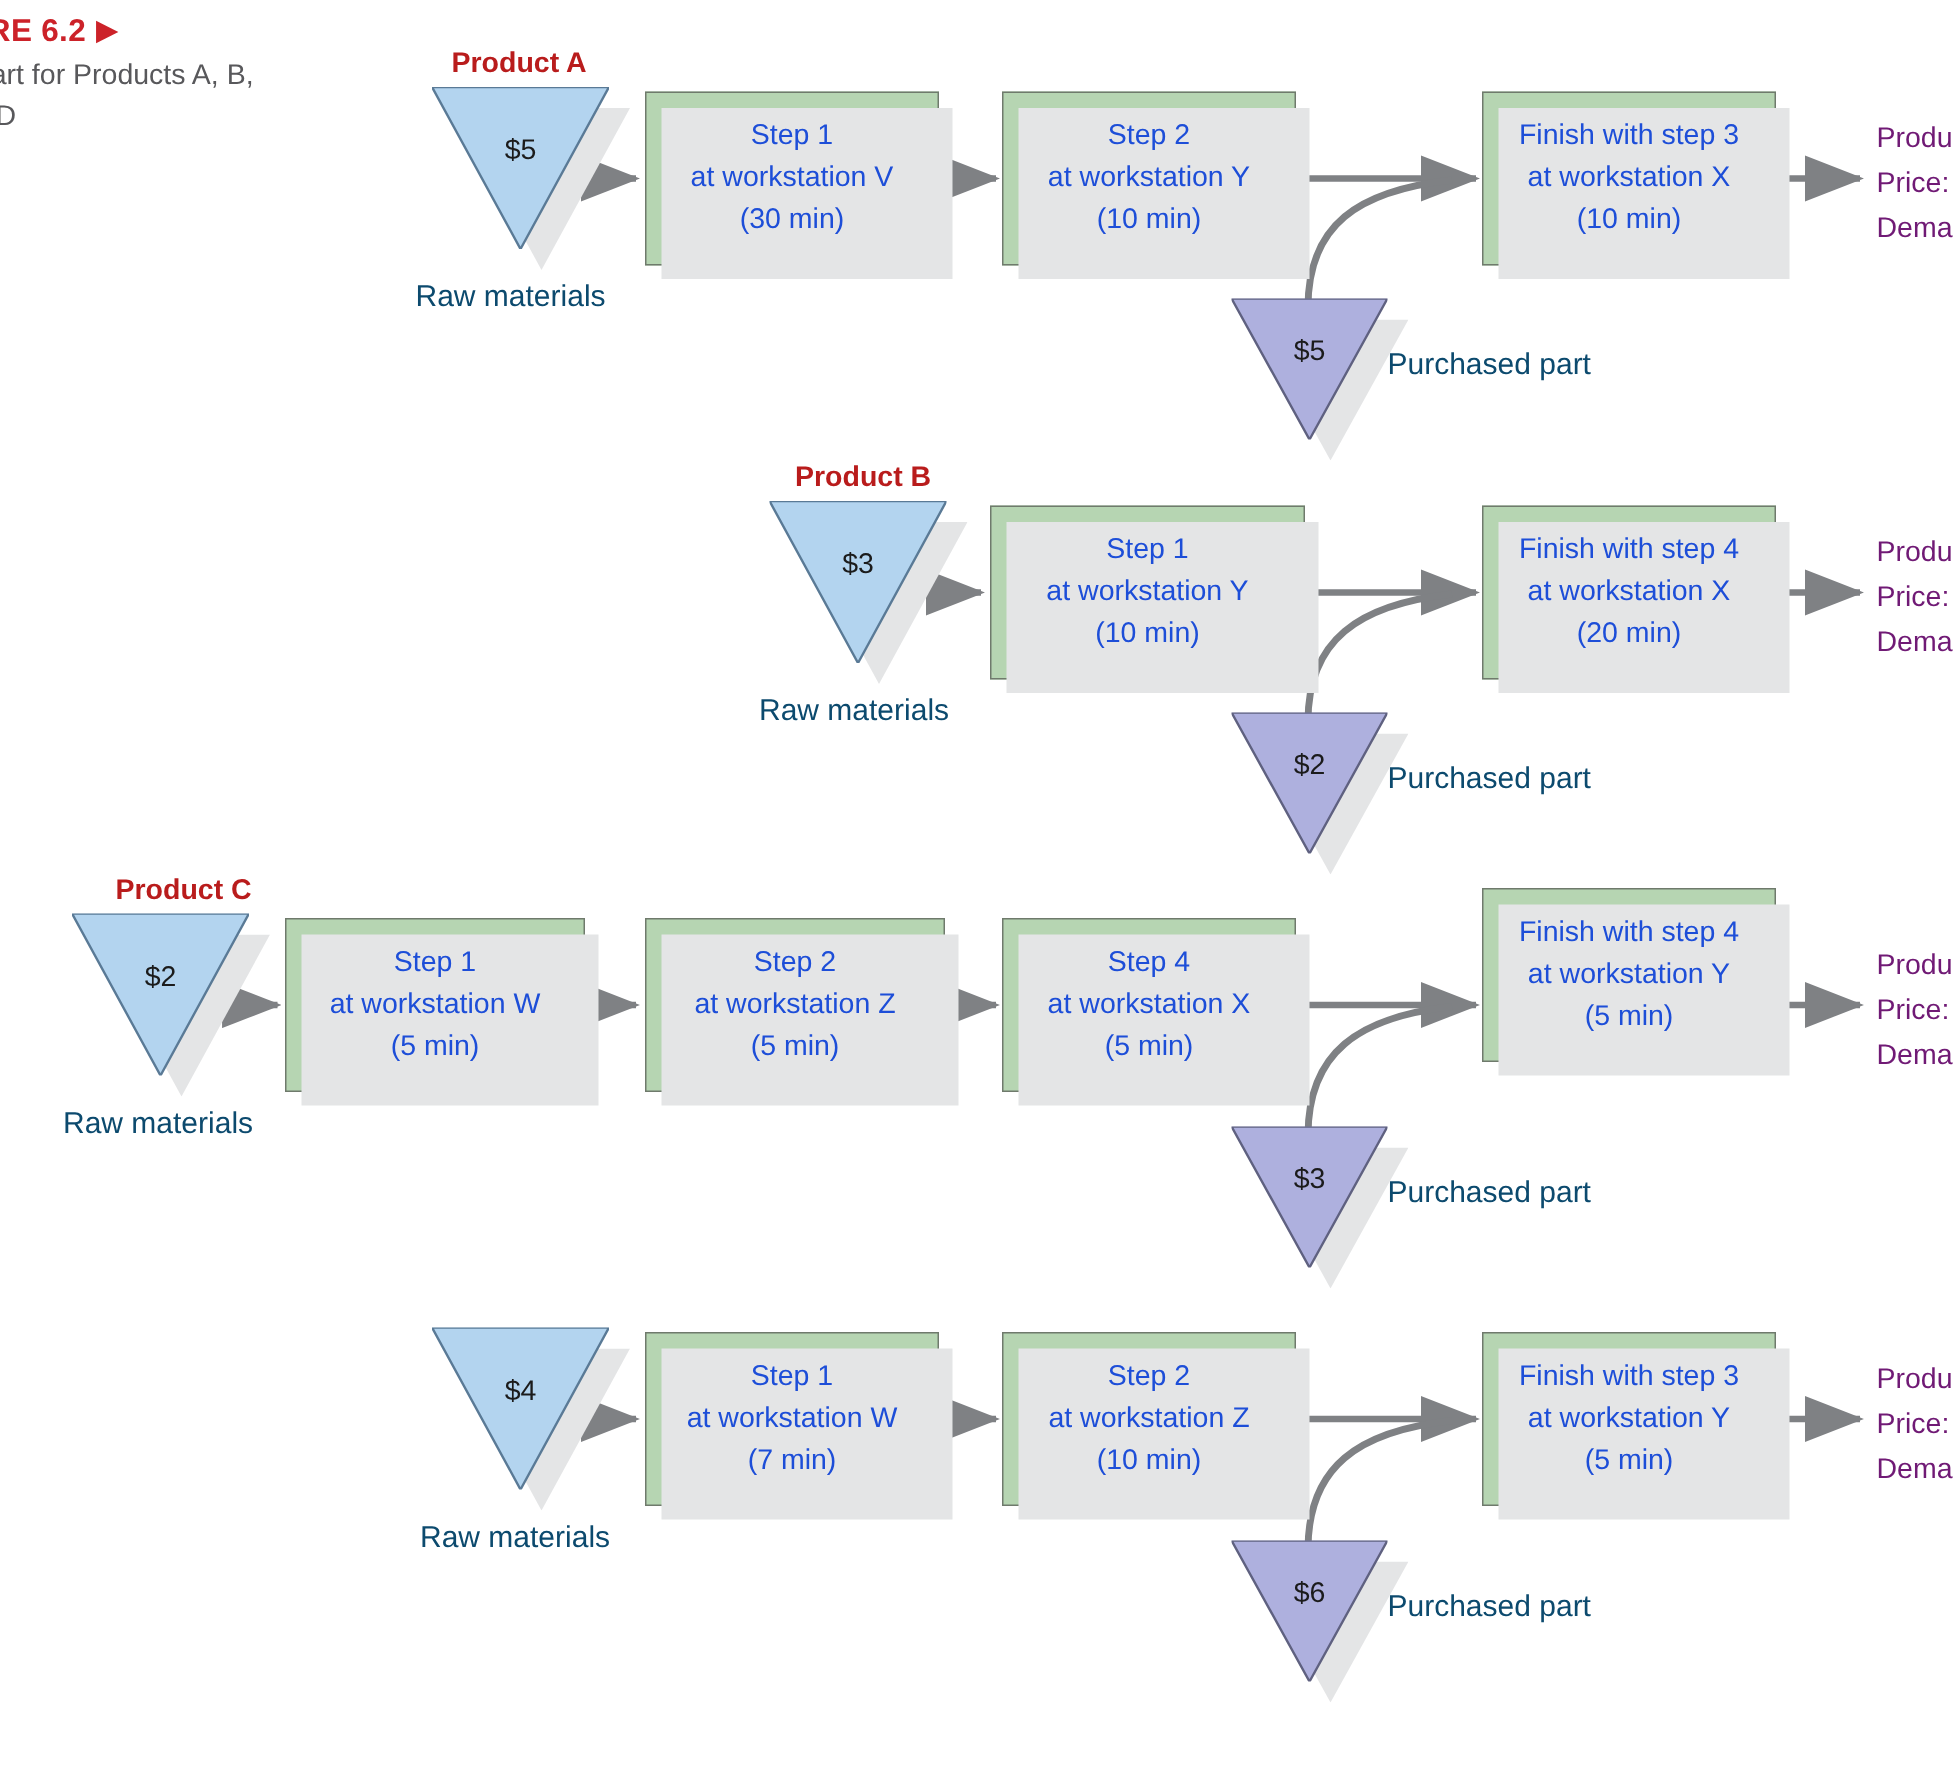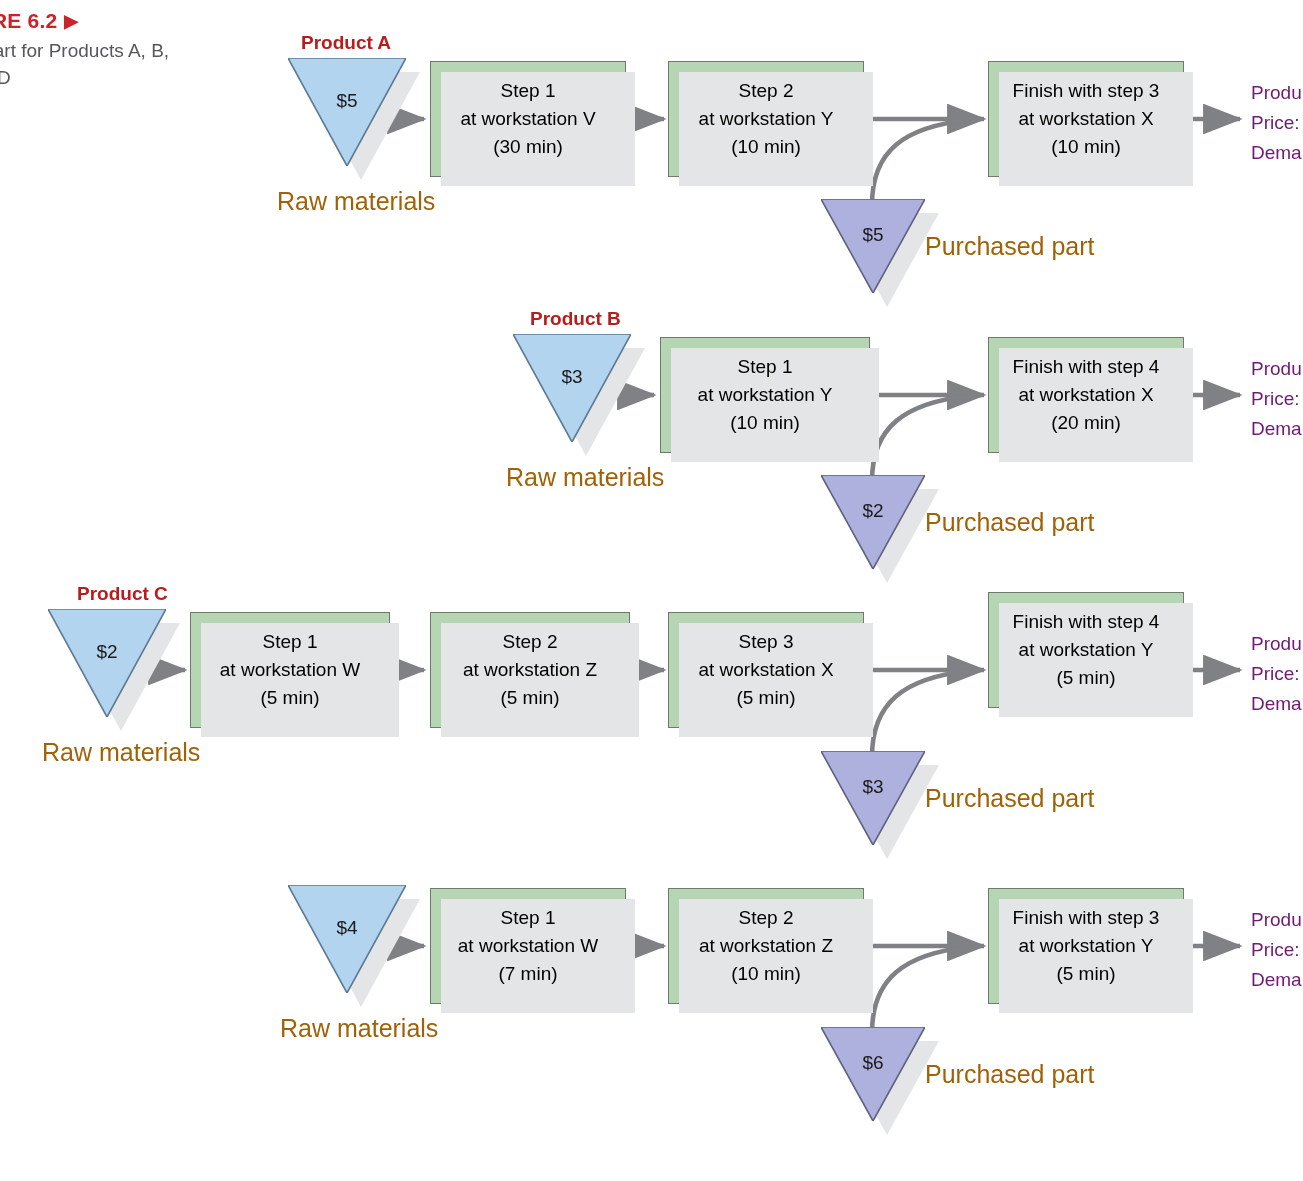--- a/index.html
+++ b/index.html
@@ -71,21 +71,21 @@
     position: absolute;
     left: 10px;
     top: 10px;
     right: -10px;
     bottom: -10px;
     background: #e4e5e6;
     z-index: -1;
   }
   .node-line {
     font-size: 19px;
-    color: #000000;
+    color: #1d4ed8;
     line-height: 1.47;
     white-space: nowrap;
   }
 
   
   .tri-wrap {
     position: absolute;
     z-index: 3;
   }
   .tri-shadow, .tri-shape {
@@ -104,22 +104,22 @@
     width: 100%;
     text-align: center;
     font-size: 19px;
     color: #1b1b1b;
     z-index: 2;
   }
 
   
   .label {
     position: absolute;
-    font-size: 25px;
-    color: #a16207;
+    font-size: 20px;
+    color: #0c4a6e;
     white-space: nowrap;
     line-height: 1.35;
   }
   .label.bold {
     font-weight: bold;
     font-size: 19px;
     color: #b91c1c;
   }
   .out-label {
     position: absolute;
@@ -290,21 +290,21 @@
 
   <div class="node-box" style="left:430px; top:612px; width:200px; height:116px;">
     <div class="shadow"></div>
     <div class="node-line">Step 2</div>
     <div class="node-line">at workstation Z</div>
     <div class="node-line">(5 min)</div>
   </div>
 
   <div class="node-box" style="left:668px; top:612px; width:196px; height:116px;">
     <div class="shadow"></div>
-    <div class="node-line">Step 3</div>
+    <div class="node-line">Step 4</div>
     <div class="node-line">at workstation X</div>
     <div class="node-line">(5 min)</div>
   </div>
 
   <div class="node-box" style="left:988px; top:592px; width:196px; height:116px;">
     <div class="shadow"></div>
     <div class="node-line">Finish with step 4</div>
     <div class="node-line">at workstation Y</div>
     <div class="node-line">(5 min)</div>
   </div>

